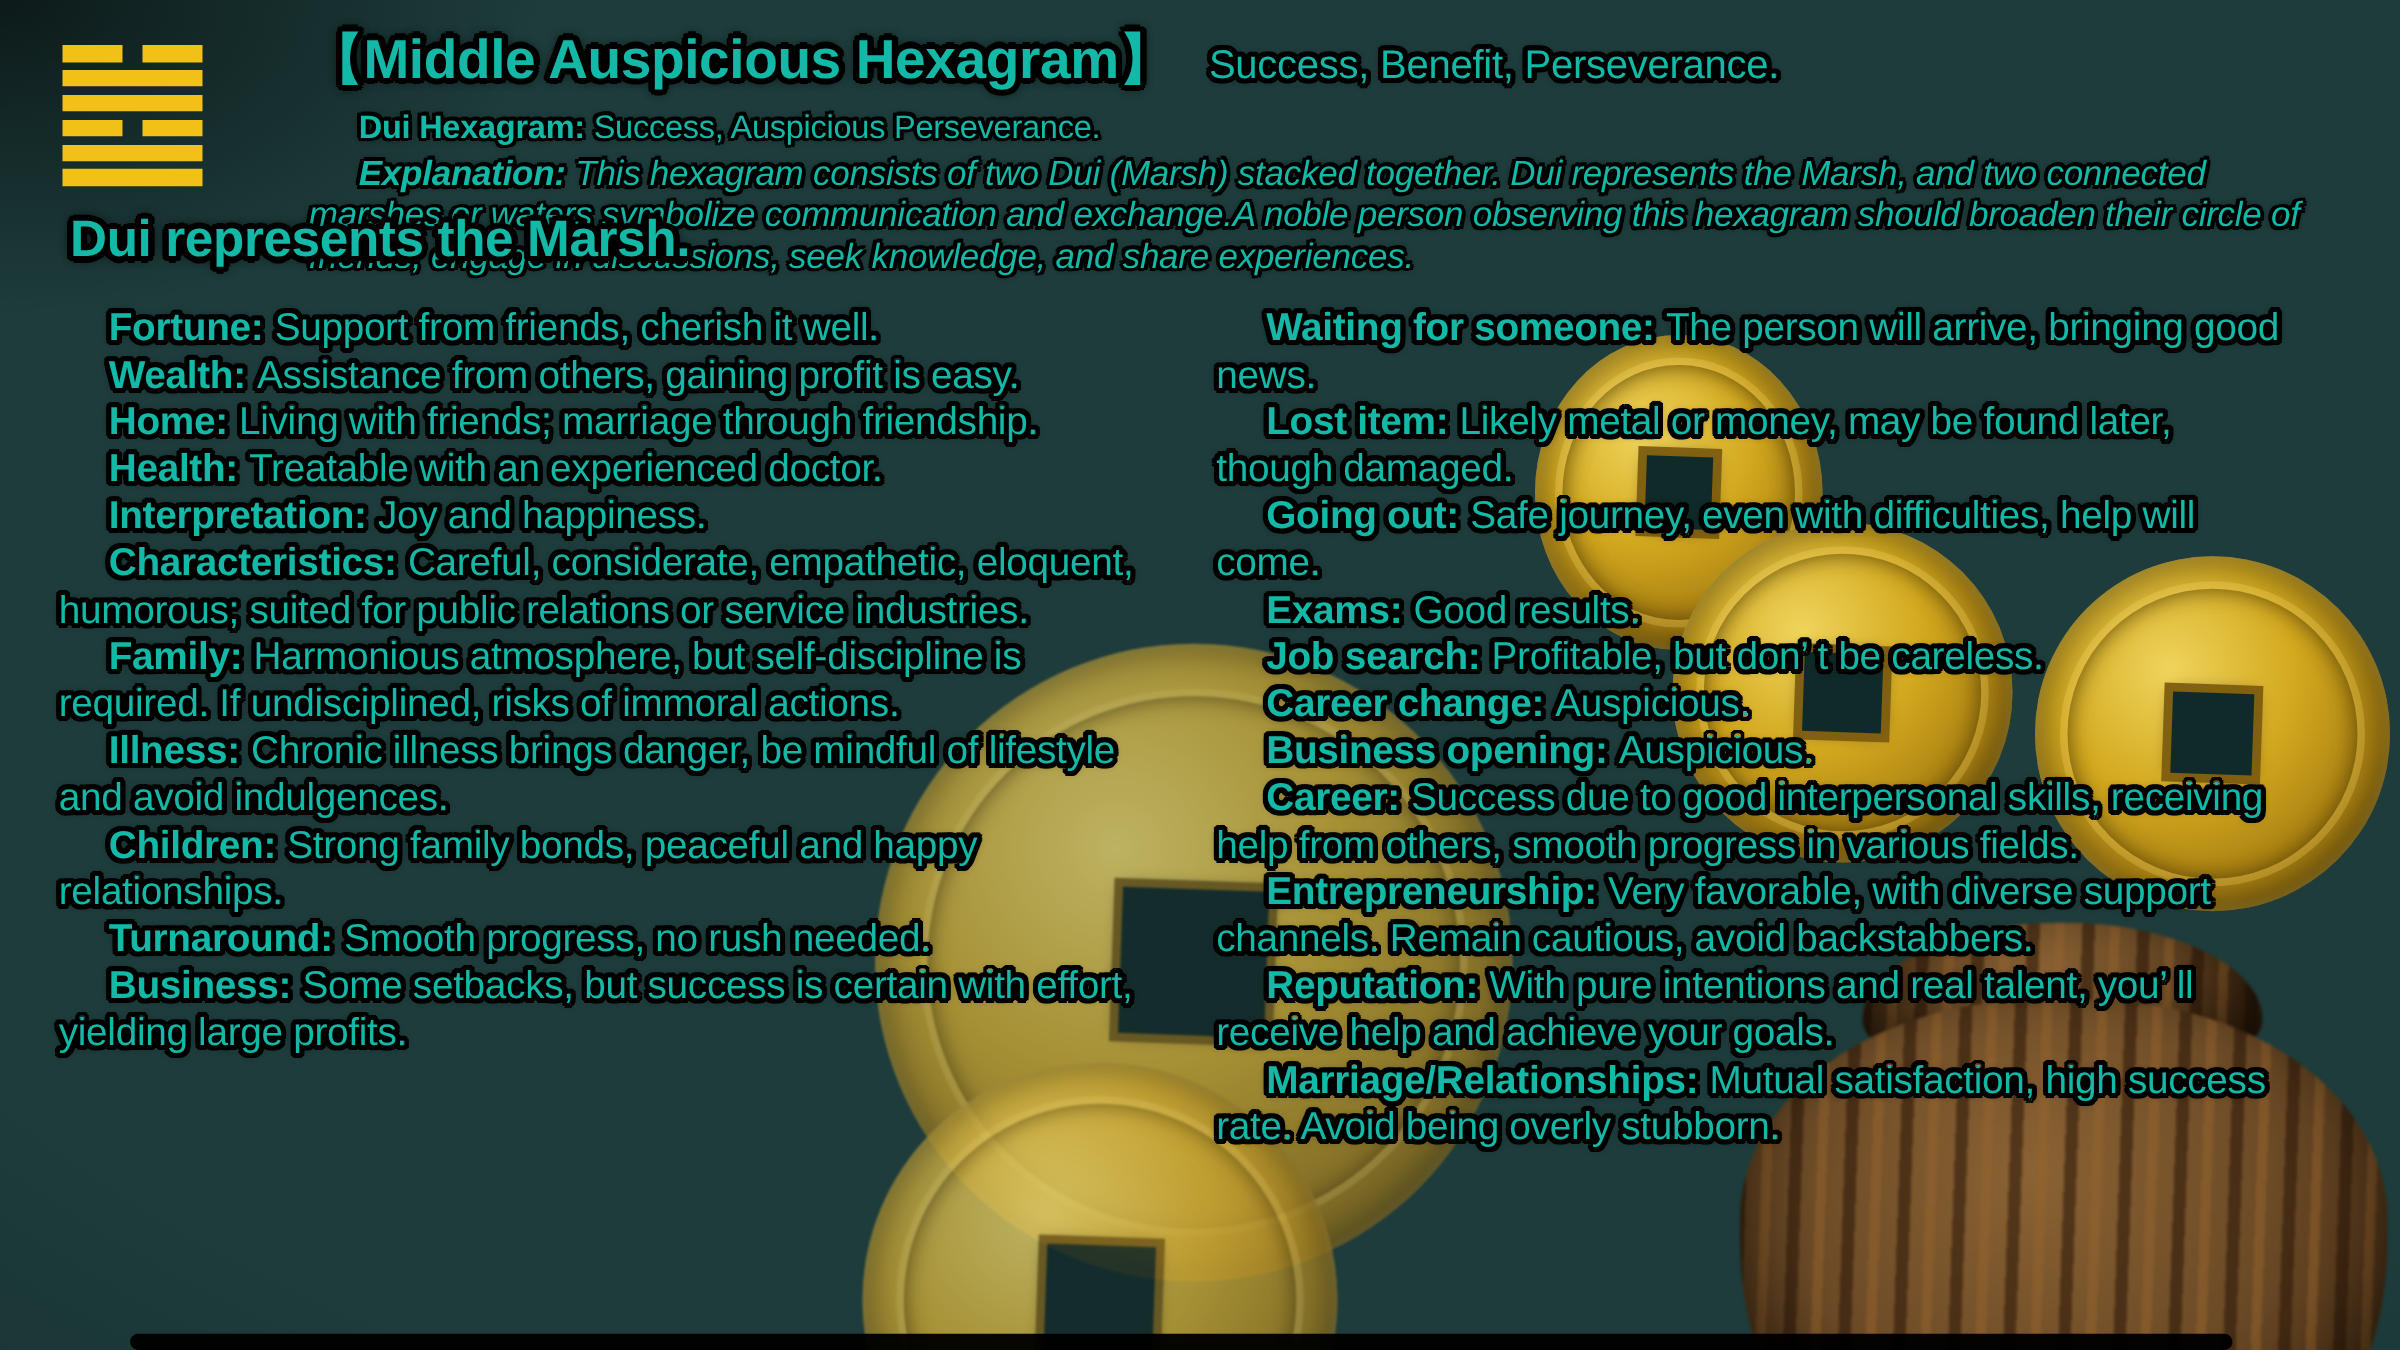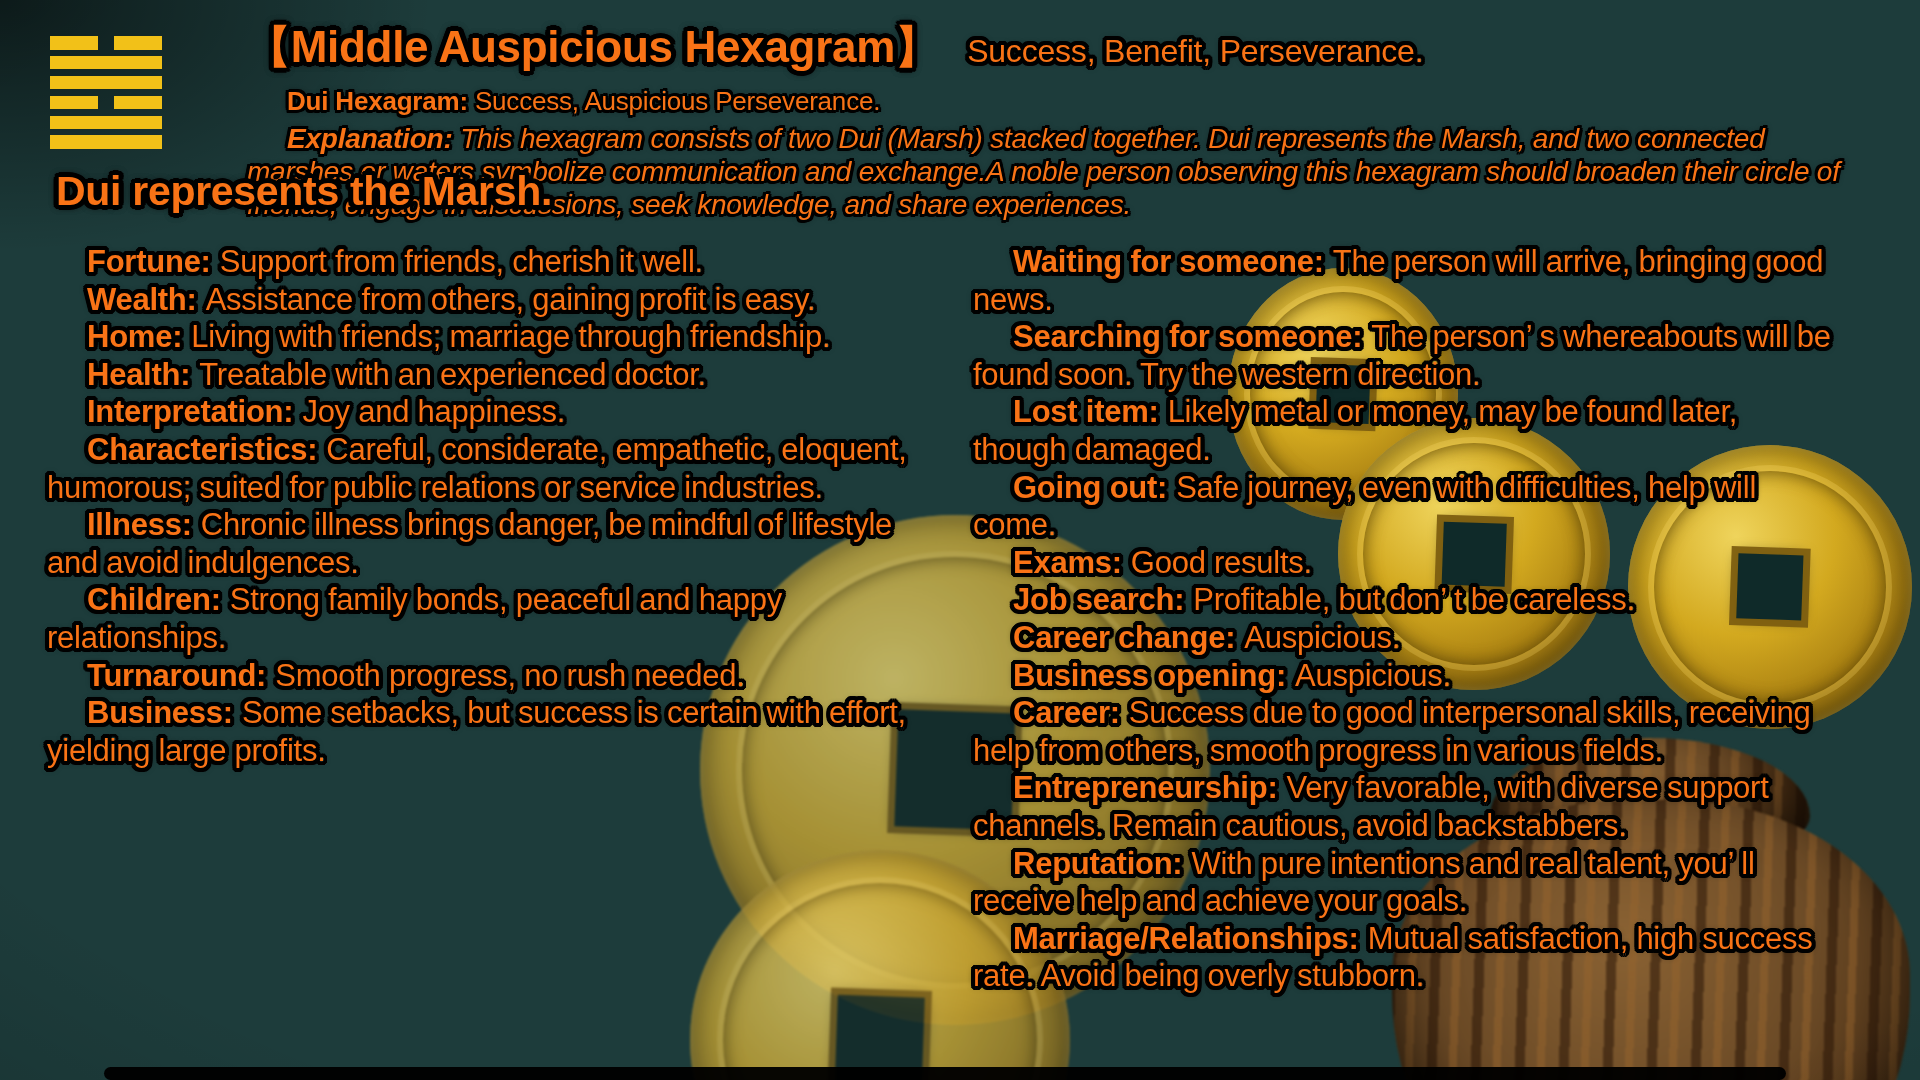--- a/index.html
+++ b/index.html
@@ -1,20 +1,20 @@
 <!DOCTYPE html>
 <html style="--bg: #1D3C3B; --gold: #F2C118;"><head>
 <meta charset="utf-8">
 <style>
   html,body{margin:0;padding:0;background:#000;}
   #stage{
     position:relative;width:1920px;height:1080px;overflow:hidden;
     background:var(--bg,#1d3c3b);
     font-family:"Liberation Sans","DejaVu Sans",sans-serif;
-    color:#f97316;
+    color:#14b8a6;
   }
   .vignette{
     position:absolute;inset:0;pointer-events:none;z-index:3;
     background:
       radial-gradient(620px 360px at 0% 0%, rgba(0,0,0,.55), rgba(0,0,0,0) 70%),
       radial-gradient(125% 125% at 55% 45%, rgba(0,0,0,0) 52%, rgba(0,0,0,.42) 100%);
   }
   
   .coin{
     position:absolute;border-radius:50%;z-index:1;
@@ -130,29 +130,29 @@
 
   <div id="section-title" class="o-lg">Dui represents the Marsh.</div>
 
   <div id="col-left" class="col o-md">
     <p class="entry"><span class="lbl">Fortune:</span><span class="val">Support from friends, cherish it well.</span></p>
     <p class="entry"><span class="lbl">Wealth:</span><span class="val">Assistance from others, gaining profit is easy.</span></p>
     <p class="entry"><span class="lbl">Home:</span><span class="val">Living with friends; marriage through friendship.</span></p>
     <p class="entry"><span class="lbl">Health:</span><span class="val">Treatable with an experienced doctor.</span></p>
     <p class="entry"><span class="lbl">Interpretation:</span><span class="val">Joy and happiness.</span></p>
     <p class="entry"><span class="lbl">Characteristics:</span><span class="val">Careful, considerate, empathetic, eloquent, humorous; suited for public relations or service industries.</span></p>
+    <p class="entry"><span class="lbl">Family:</span><span class="val">Harmonious atmosphere, but self-discipline is required. If undisciplined, risks of immoral actions.</span></p>
     <p class="entry"><span class="lbl">Illness:</span><span class="val">Chronic illness brings danger, be mindful of lifestyle and avoid indulgences.</span></p>
     <p class="entry"><span class="lbl">Children:</span><span class="val">Strong family bonds, peaceful and happy relationships.</span></p>
     <p class="entry"><span class="lbl">Turnaround:</span><span class="val">Smooth progress, no rush needed.</span></p>
     <p class="entry"><span class="lbl">Business:</span><span class="val">Some setbacks, but success is certain with effort, yielding large profits.</span></p>
   </div>
 
   <div id="col-right" class="col o-md">
     <p class="entry"><span class="lbl">Waiting for someone:</span><span class="val">The person will arrive, bringing good news.</span></p>
-    <p class="entry"><span class="lbl">Searching for someone:</span><span class="val">The person’ s whereabouts will be found soon. Try the western direction.</span></p>
     <p class="entry"><span class="lbl">Lost item:</span><span class="val">Likely metal or money, may be found later, though damaged.</span></p>
     <p class="entry"><span class="lbl">Going out:</span><span class="val">Safe journey, even with difficulties, help will come.</span></p>
     <p class="entry"><span class="lbl">Exams:</span><span class="val">Good results.</span></p>
     <p class="entry"><span class="lbl">Job search:</span><span class="val">Profitable, but don’ t be careless.</span></p>
     <p class="entry"><span class="lbl">Career change:</span><span class="val">Auspicious.</span></p>
     <p class="entry"><span class="lbl">Business opening:</span><span class="val">Auspicious.</span></p>
     <p class="entry"><span class="lbl">Career:</span><span class="val">Success due to good interpersonal skills, receiving help from others, smooth progress in various fields.</span></p>
     <p class="entry"><span class="lbl">Entrepreneurship:</span><span class="val">Very favorable, with diverse support channels. Remain cautious, avoid backstabbers.</span></p>
     <p class="entry"><span class="lbl">Reputation:</span><span class="val">With pure intentions and real talent, you’ ll receive help and achieve your goals.</span></p>
     <p class="entry"><span class="lbl">Marriage/Relationships:</span><span class="val">Mutual satisfaction, high success rate. Avoid being overly stubborn.</span></p>

